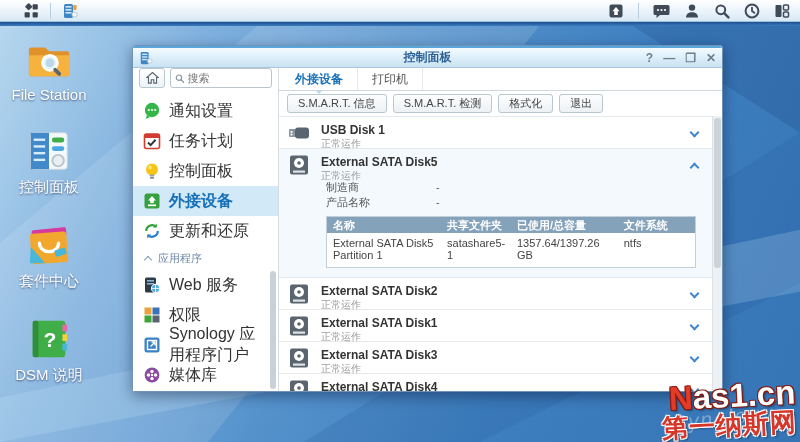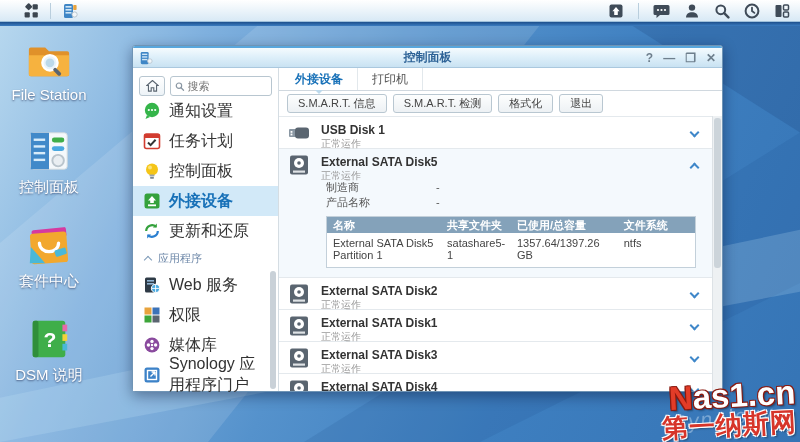--- a/index.html
+++ b/index.html
@@ -47,21 +47,21 @@
   .title { position:absolute; left:0; right:0; text-align:center; font-size:12px;
     font-weight:bold; color:#2d6296; }
   .win-controls { margin-left:auto; display:flex; gap:10px; z-index:2; }
   .wc { font-size:12px; color:#6e7f8d; line-height:1; cursor:default; font-weight:bold; }
 
   .win-body { flex:1; display:flex; min-height:0; }
 
   
   .sidebar { width:146px; flex:0 0 146px; border-right:1px solid #d5dde3;
     position:relative; background:#fff; }
-  .side-toolbar { height:28px; display:flex; align-items:flex-end; padding:0 6px; gap:5px; }
+  .side-toolbar { height:28px; display:flex; align-items:flex-start; padding:0 6px; gap:5px; }
   .home-btn { width:26px; height:20px; border:1px solid #b8c6d0; border-radius:3px;
     background:linear-gradient(#fff,#edf3f7); display:flex; align-items:center; justify-content:center; }
   .search-box { flex:1; height:20px; border:1px solid #b8c6d0; border-radius:3px;
     background:#fff; display:flex; align-items:center; padding:0 4px; gap:3px; }
   .search-box input { border:none; outline:none; width:100%; font-size:11px; color:#777;
     font-family:"Liberation Sans",sans-serif; background:transparent; }
   .side-item { height:30px; display:flex; align-items:center; gap:8px; padding:0 10px;
     font-size:16px; color:#333; cursor:default; }
   .side-item .sico { width:18px; height:18px; flex:0 0 18px; }
   .side-item.selected { background:#d2e9f8; color:#1871b8; font-weight:bold; }
@@ -343,36 +343,36 @@
         <svg class="sico" viewBox="0 0 18 18">
           <rect x="1.5" y="1.5" width="7" height="7" fill="#e8a33d"></rect>
           <rect x="9.5" y="1.5" width="7" height="7" fill="#3c73b8"></rect>
           <rect x="1.5" y="9.5" width="7" height="7" fill="#3da639"></rect>
           <rect x="9.5" y="9.5" width="7" height="7" fill="#5a6570"></rect>
         </svg>
         <span>权限</span>
       </div>
       <div class="side-item">
         <svg class="sico" viewBox="0 0 18 18">
+          <rect x="1.5" y="1.5" width="15" height="15" rx="2.5" fill="#3c82c8"></rect>
+          <rect x="4.5" y="4.5" width="9" height="9" fill="none" stroke="#fff" stroke-width="1.4"></rect>
+          <path d="M7.5 10.5L12 6M12 6H8.6M12 6v3.4" stroke="#fff" stroke-width="1.4" fill="none"></path>
+        </svg>
+        <span>Synology 应用程序门户</span>
+      </div>
+      <div class="side-item">
+        <svg class="sico" viewBox="0 0 18 18">
           <circle cx="9" cy="9" r="7.4" fill="#8a4a9e"></circle>
           <circle cx="9" cy="5.4" r="1.7" fill="#fff"></circle>
             <circle cx="12.6" cy="9" r="1.7" fill="#fff"></circle>
           <circle cx="9" cy="12.6" r="1.7" fill="#fff"></circle>
             <circle cx="5.4" cy="9" r="1.7" fill="#fff"></circle>
           <circle cx="9" cy="9" r="1.2" fill="#fff"></circle>
         </svg>
         <span>媒体库</span>
-      </div>
-      <div class="side-item">
-        <svg class="sico" viewBox="0 0 18 18">
-          <rect x="1.5" y="1.5" width="15" height="15" rx="2.5" fill="#3c82c8"></rect>
-          <rect x="4.5" y="4.5" width="9" height="9" fill="none" stroke="#fff" stroke-width="1.4"></rect>
-          <path d="M7.5 10.5L12 6M12 6H8.6M12 6v3.4" stroke="#fff" stroke-width="1.4" fill="none"></path>
-        </svg>
-        <span>Synology 应用程序门户</span>
       </div>
 
       <div class="side-scroll"></div>
     </div>
 
     <div class="content">
       <div class="tabbar">
         <div class="tab active">
           <span>外接设备</span>
         </div>

